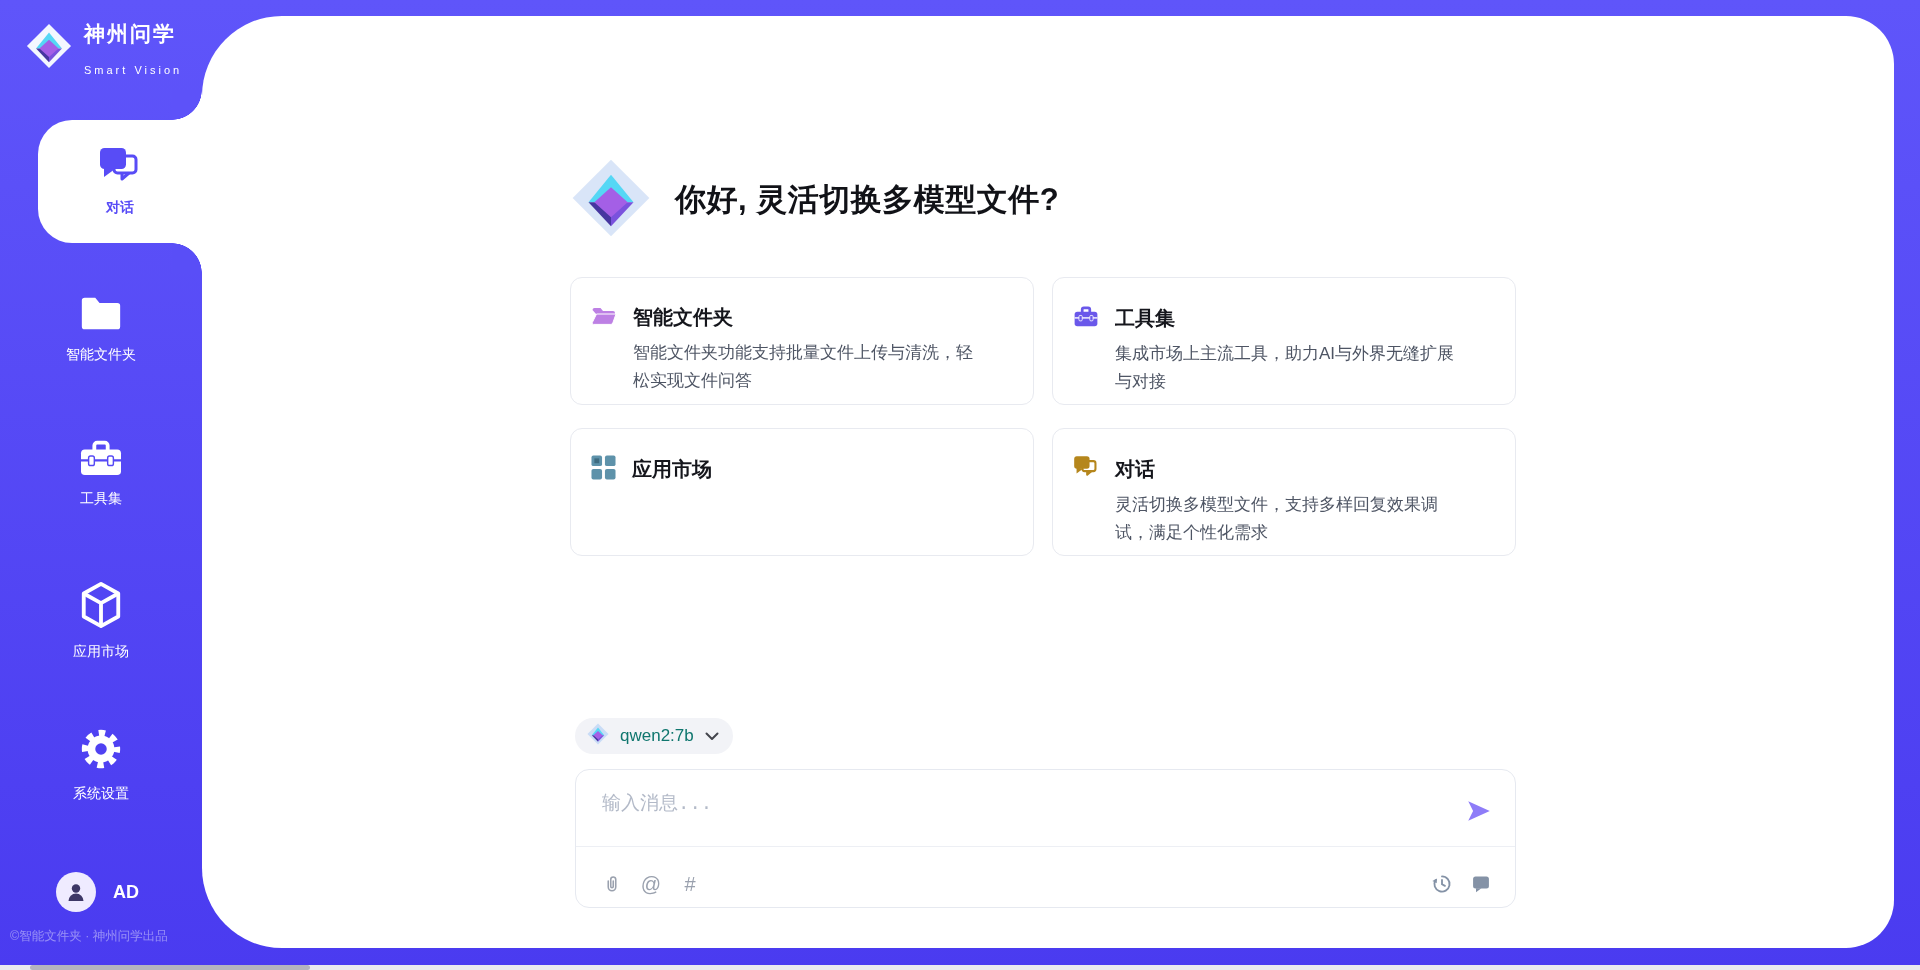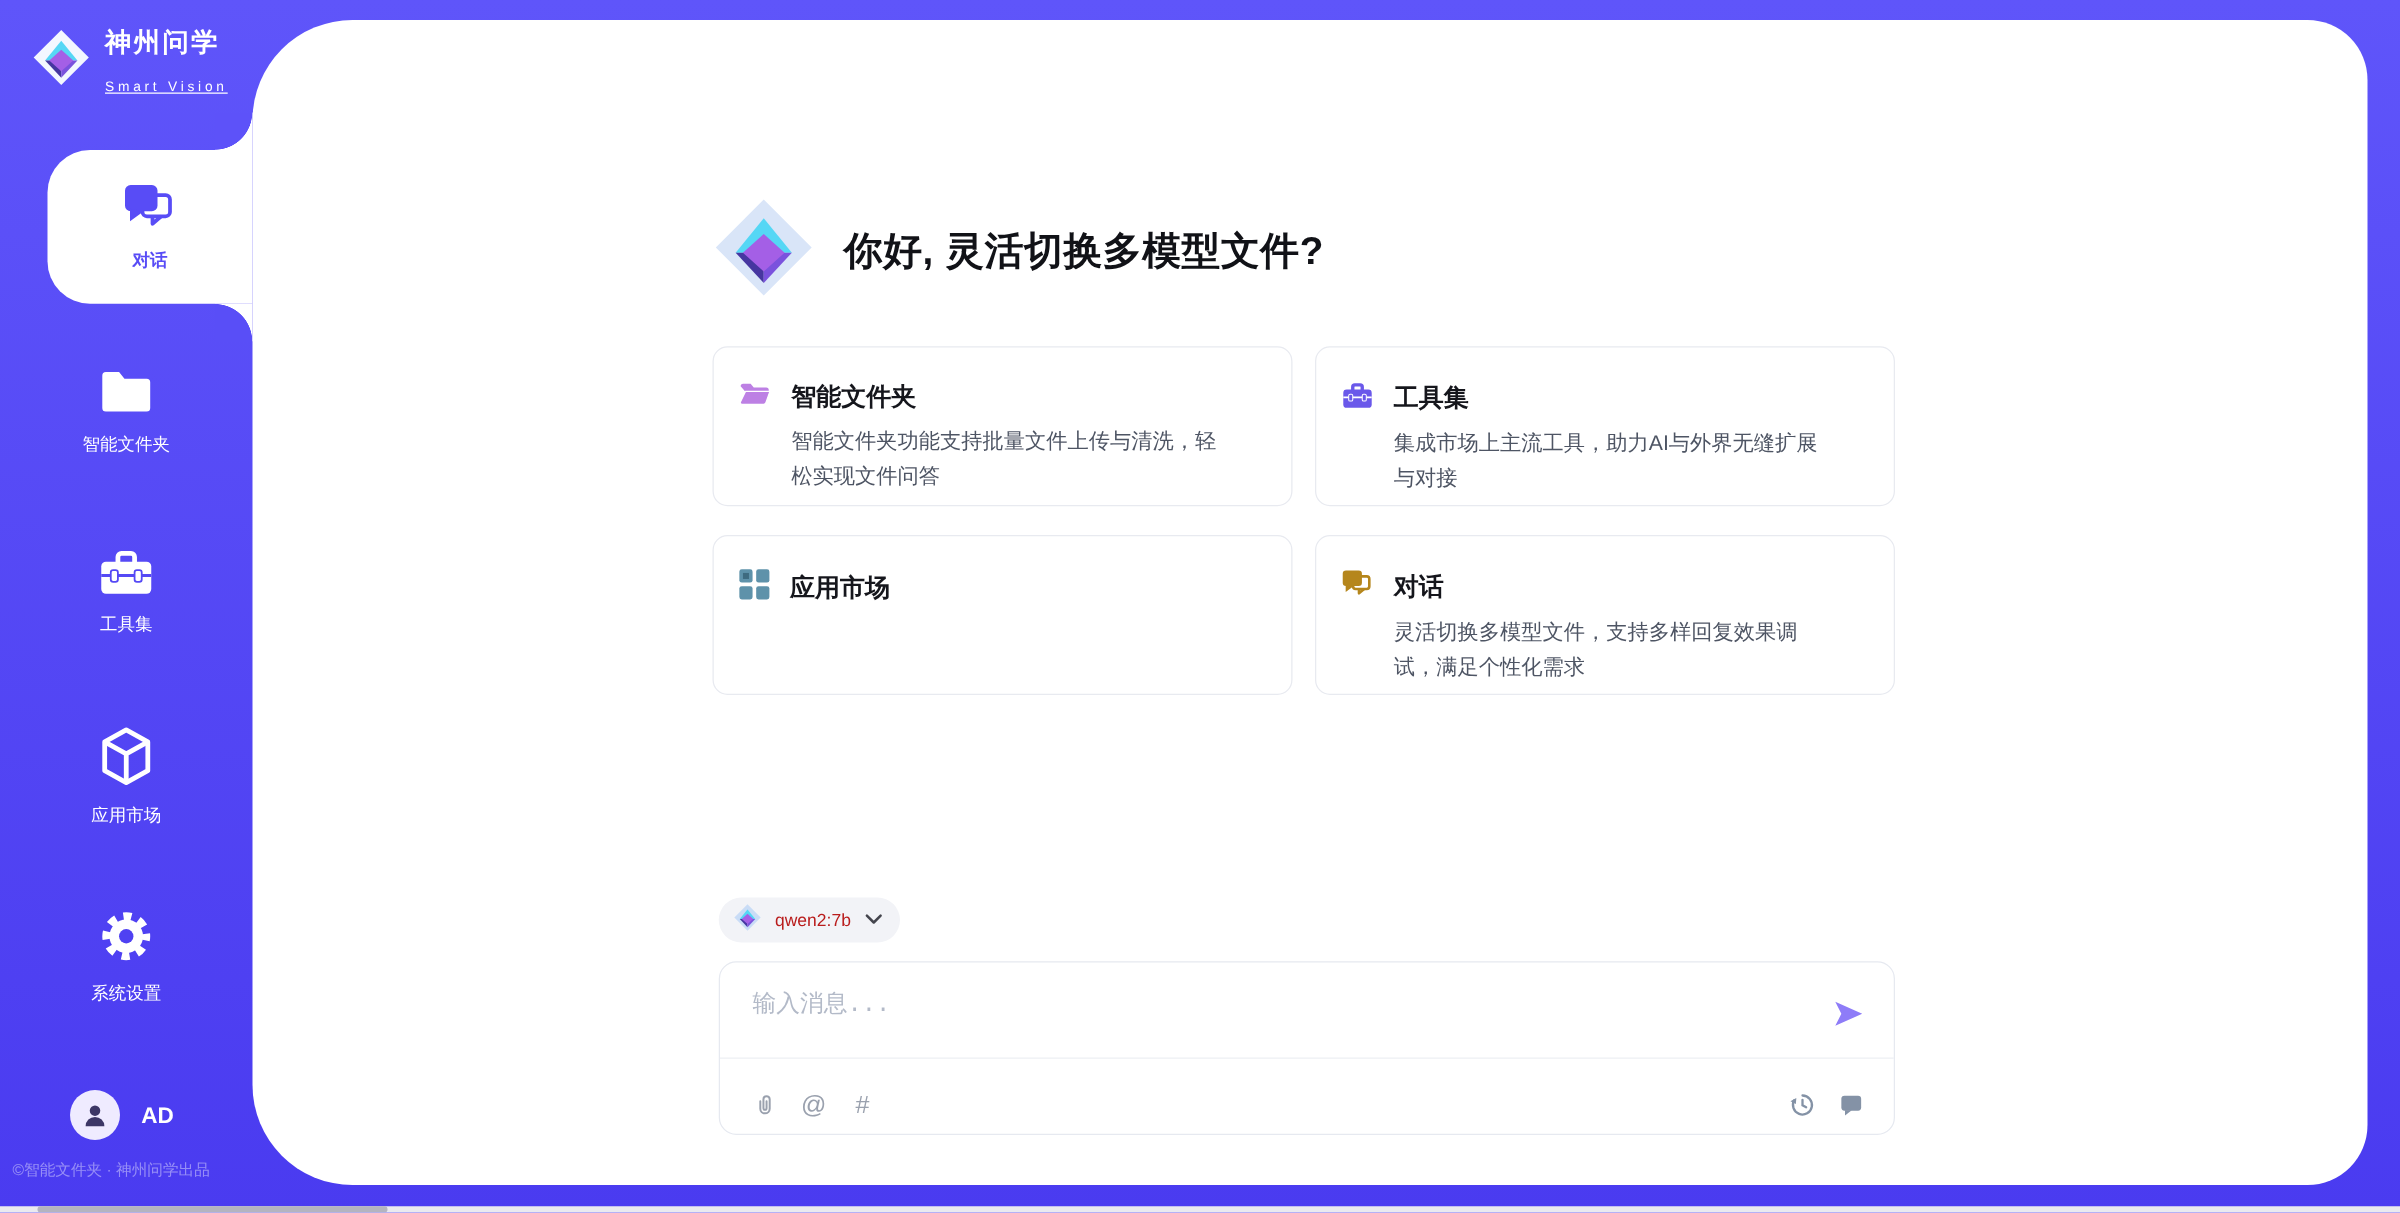--- a/index.html
+++ b/index.html
@@ -6,21 +6,21 @@
   html,body { width:1920px; height:970px; overflow:hidden; }
   body {
     font-family: "Liberation Sans", "DejaVu Sans", sans-serif;
     background: linear-gradient(180deg, #5F55FA 0%, #4A3BF0 100%);
   }
   .stage { position:relative; width:1680px; height:970px; }
 
   
   .brand { position:absolute; left:26px; top:20px; display:flex; align-items:center; gap:12px; }
   .brand-text-cn { color:#fff; font-size:21px; font-weight:700; letter-spacing:2px; }
-  .brand-text-en { color:#fff; font-size:11px; letter-spacing:3px; margin-top:16px;text-decoration:underline; }
+  .brand-text-en { color:#fff; font-size:11px; letter-spacing:3px; margin-top:16px; }
 
   .nav-item { position:absolute; left:0; width:202px; display:flex; flex-direction:column; align-items:center; cursor:pointer; }
   .nav-item .nav-label { margin-top:9px; font-size:14px; color:#ffffff; }
 
   
   .tab-active { position:absolute; left:38px; top:120px; width:164px; height:123px;
     background:#fff; border-radius:34px 0 0 34px; display:flex; flex-direction:column;
     align-items:center; justify-content:center; cursor:pointer; }
   .tab-active .nav-label { margin-top:9px; font-size:14px; color:#584CF6; font-weight:600; }
   .fillet { position:absolute; right:0; width:30px; height:30px; }
@@ -42,21 +42,21 @@
   .cards { position:absolute; left:368px; top:261px; width:946px; display:grid;
     grid-template-columns:1fr 1fr; gap:23px 18px; }
   .card { height:128px; border:1.5px solid #E8EAF0; border-radius:12px; background:#fff;
     padding:26px 24px 0 20px; cursor:pointer; }
   .card-head { display:flex; align-items:center; gap:16px; }
   .card-title { font-size:20px; font-weight:800; color:#15161c; }
   .card-desc { margin:8px 24px 0 42px; font-size:17px; color:#4E5564; line-height:28px; }
 
   .model-pill { position:absolute; left:373px; top:702px; height:36px; padding:0 14px 0 12px;
     background:#F2F3F7; border-radius:18px; display:flex; align-items:center; gap:11px; cursor:pointer; }
-  .model-name { font-size:14px; color:#b91c1c; }
+  .model-name { font-size:17px; color:#0f766e; }
 
   .composer { position:absolute; left:373px; top:753px; width:941px; height:139px;
     border:1.5px solid #E6E9F0; border-radius:14px; background:#fff; }
   .composer textarea { position:absolute; left:0; top:0; width:880px; height:70px;
     border:none; outline:none; resize:none; background:transparent;
     padding:20px 0 0 26px; font-family:Liberation Mono, monospace; font-size:19px; color:#33343C; }
   .composer textarea::placeholder { color:#B3BAC8; }
   .send-btn { position:absolute; right:22px; top:27px; width:28px; height:28px; border:none;
     background:transparent; cursor:pointer; padding:0; }
   .composer-divider { position:absolute; left:0; right:0; top:76px; height:1px; background:#EDEFF4; }

